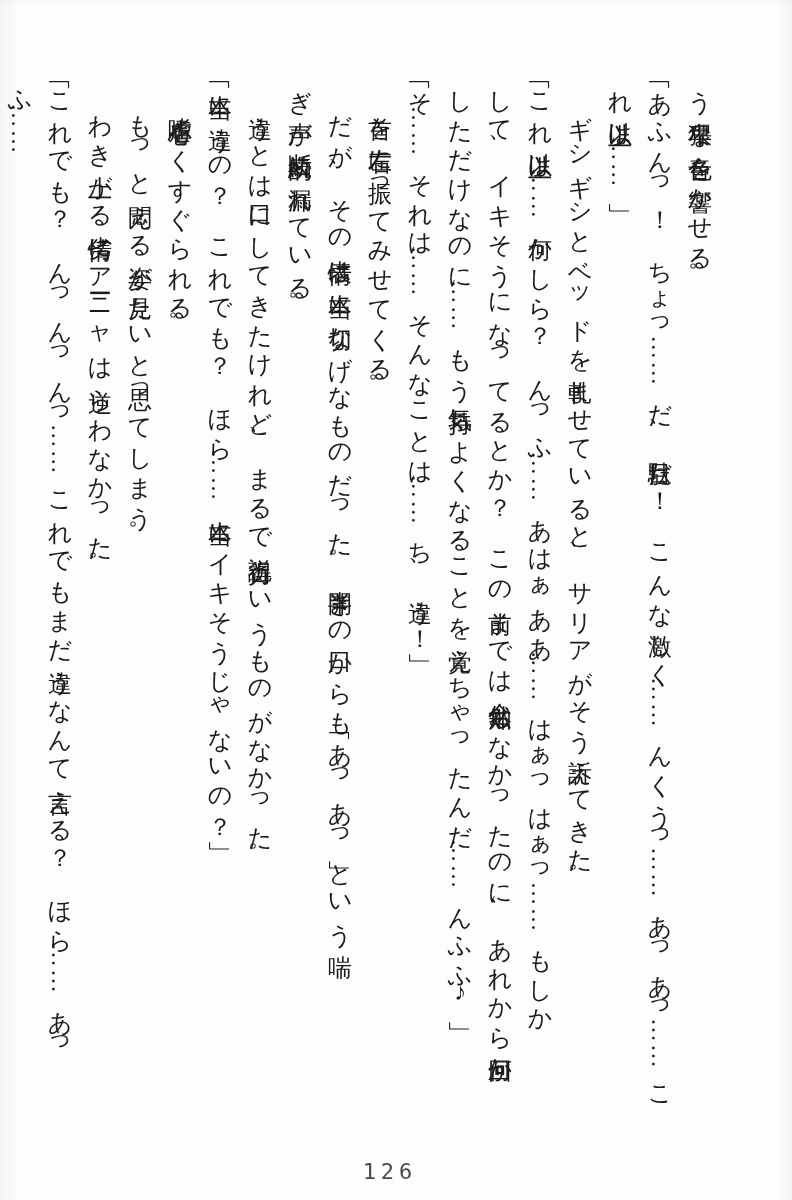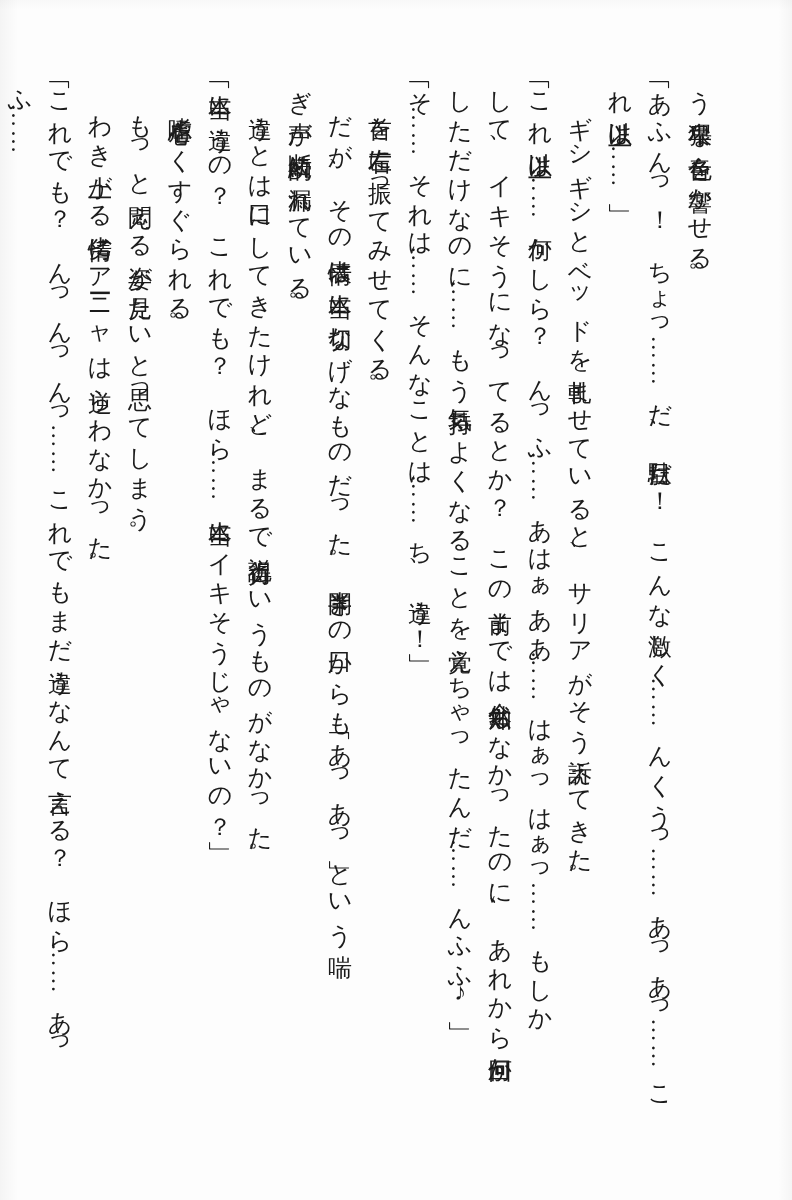--- a/index.html
+++ b/index.html
@@ -76,13 +76,14 @@
       <p class="line indent">首を左右に振ってみせてくる。</p>
       <p class="line indent">だが、その表情は本当に切なげなものだった。半開きの口からも「あっあっ」という喘</p>
       <p class="line">ぎ声が断続的に漏れている。</p>
       <p class="line indent">違うとは口にしてきたけれど、まるで説得力というものがなかった。</p>
       <p class="line">「本当に違うの？　これでも？　ほら……本当にイキそうじゃないの？」</p>
       <p class="line indent">嗜虐心をくすぐられる。</p>
       <p class="line indent">もっと悶える姿が見たいと思ってしまう。</p>
       <p class="line indent">わき上がる劣情にアーニャは逆らわなかった。</p>
       <p class="line">「これでも？　んっんっんっ……これでもまだ違うなんて言える？　ほら……あっふ……</p>
     </div>
+  <div class="page-number">126</div>
 </div>
 
 </body></html>

